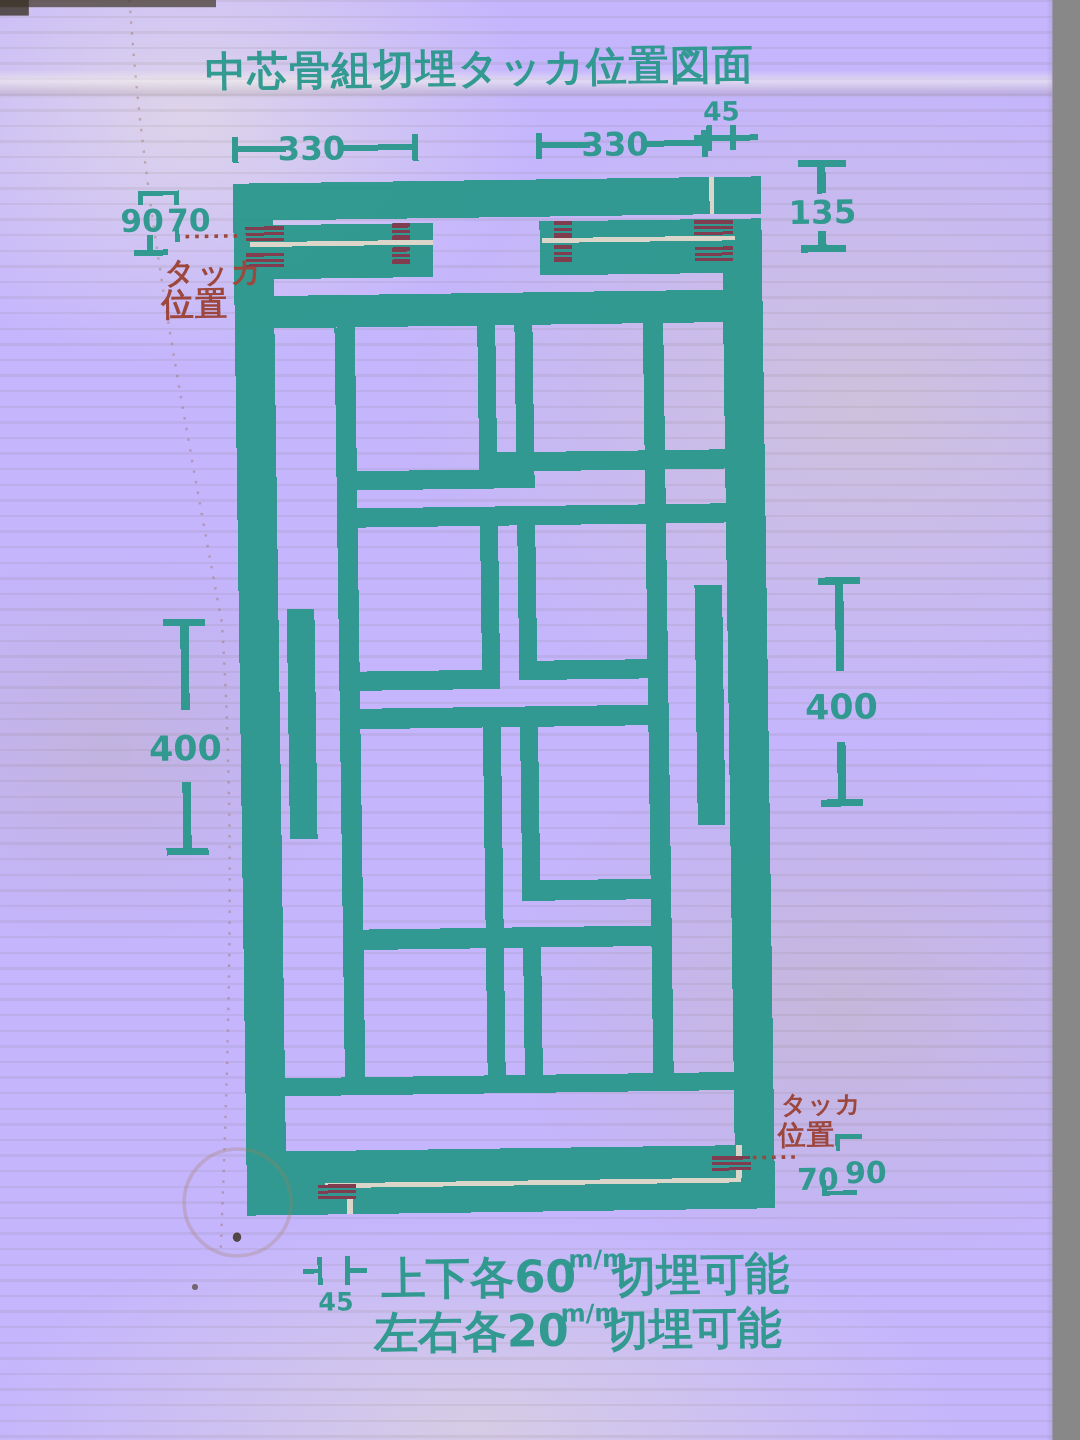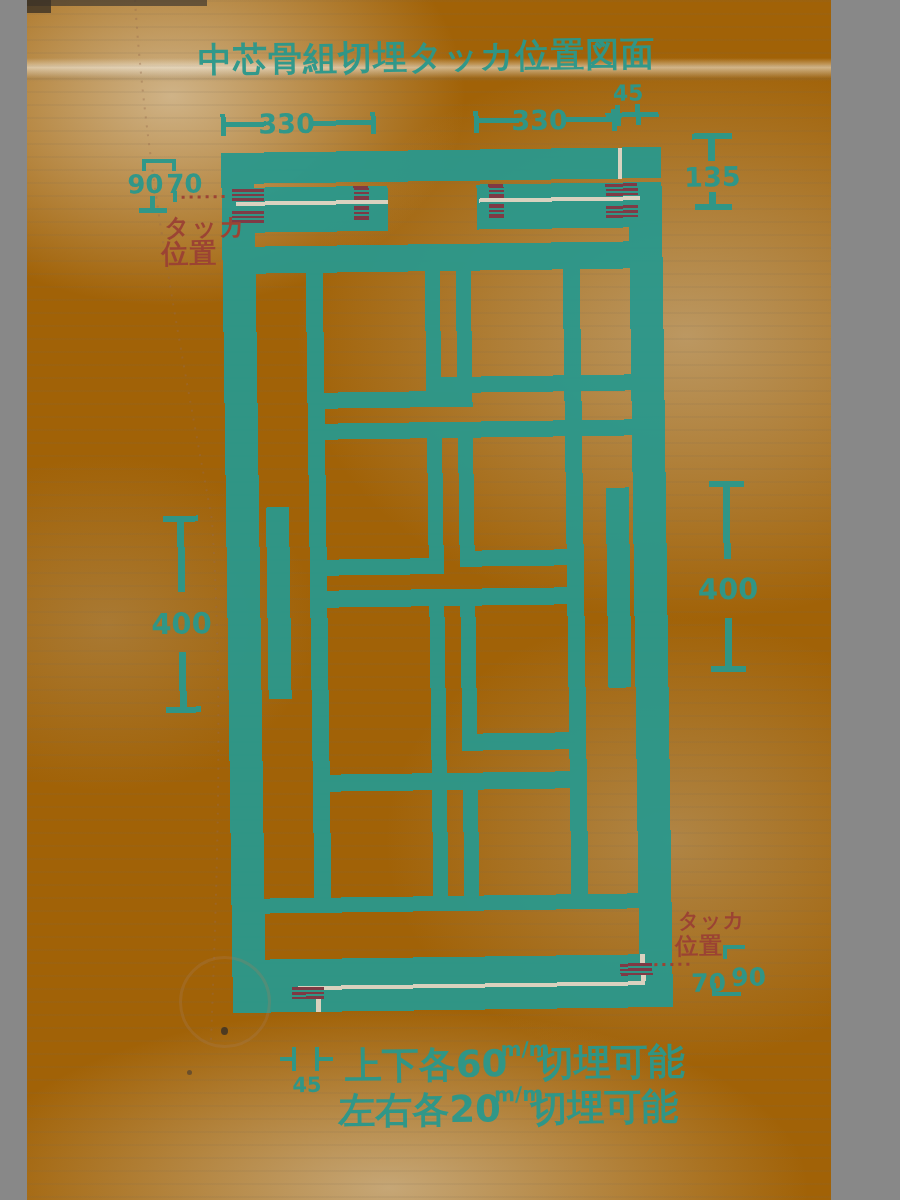--- a/index.html
+++ b/index.html
@@ -1,20 +1,19 @@
 <!DOCTYPE html>
 <html><head>
 <meta charset="utf-8">
 <style>
   html,body{margin:0;padding:0;background:#888;}
   .photo{
-    position:relative;width:804px;height:1200px;overflow:hidden;
-    background:#a16207;
+    position:relative;width:877px;height:1200px;overflow:hidden;
+    background:#c4b5fd;
     font-family:"DejaVu Sans",sans-serif;
-    margin-left:27px;
   }
   .layer{position:absolute;inset:0;pointer-events:none;}
   .mottle{
     background:
       radial-gradient(420px 300px at 18% 8%,  rgba(238,233,221,0.60), rgba(238,233,221,0) 70%),
       radial-gradient(520px 380px at 82% 28%, rgba(214,205,188,0.50), rgba(214,205,188,0) 75%),
       radial-gradient(300px 240px at 10% 52%, rgba(188,176,154,0.30), rgba(188,176,154,0) 70%),
       radial-gradient(380px 300px at 80% 70%, rgba(198,186,164,0.40), rgba(198,186,164,0) 75%),
       radial-gradient(560px 240px at 45% 99%, rgba(228,223,210,0.55), rgba(228,223,210,0) 75%);
   }

